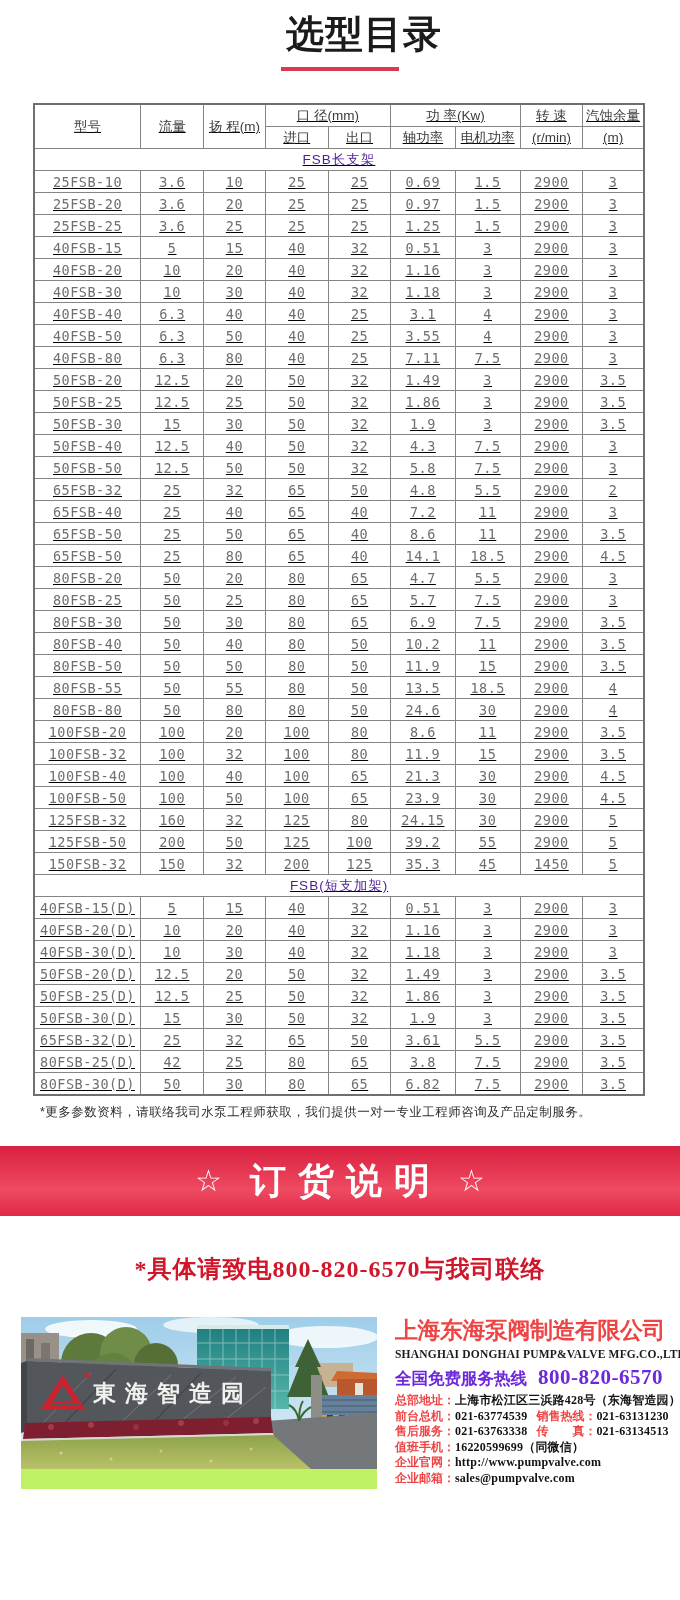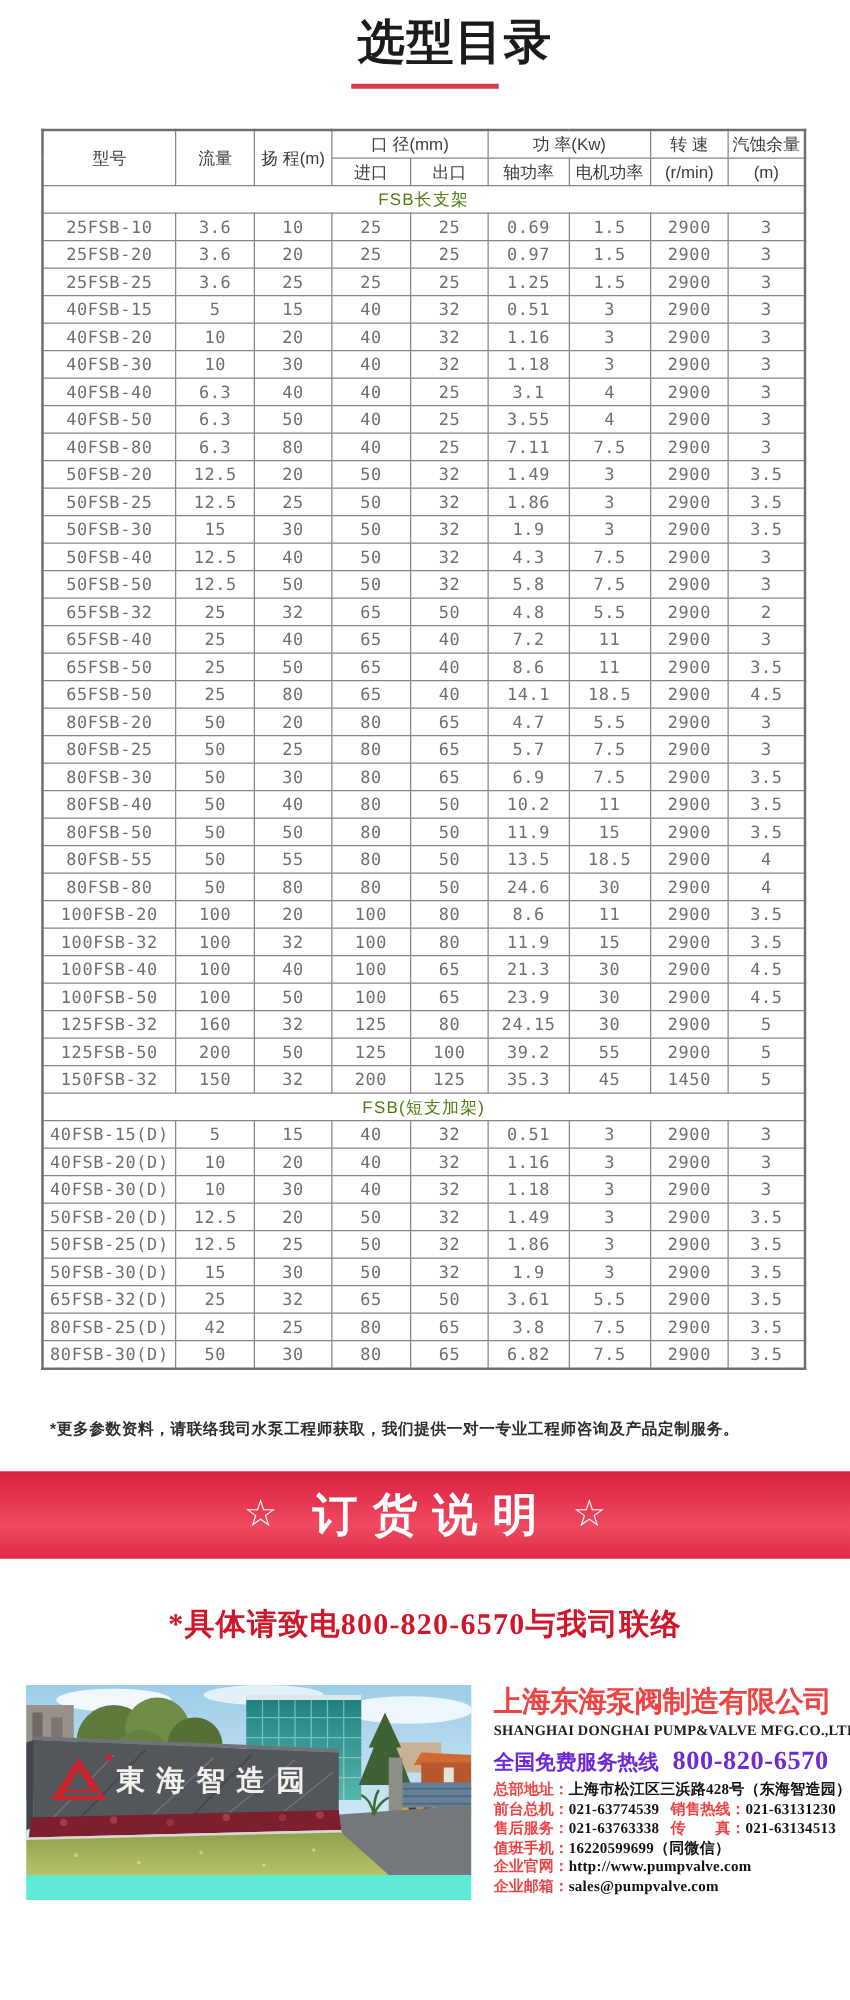--- a/index.html
+++ b/index.html
@@ -8,56 +8,56 @@
     font-family:"Liberation Sans", sans-serif;
   }
   
   .page-title{
     margin:0;padding-top:10px;text-align:center;
     font-size:38px;line-height:48px;font-weight:bold;color:#1b1b1b;letter-spacing:1px;padding-left:48px;
   }
   .title-underline{width:118px;height:4px;margin:9px auto 0;background:#d83a52;}
   
   .table-wrap{margin:32px 0 0 33px;}
-  table.catalog{border-collapse:collapse;table-layout:fixed;width:612px;border:2px solid #6f6f6f;}
+  table.catalog{border-collapse:collapse;table-layout:fixed;width:612px;border:2px solid #6f6f6f;text-decoration:underline;}
   table.catalog th, table.catalog td{
     border:1px solid #858585;text-align:center;vertical-align:middle;
     padding:0;height:21px;overflow:hidden;white-space:nowrap;
   }
   table.catalog thead th{font-weight:normal;color:#3c3c3c;font-size:13.5px;}
   table.catalog tbody td{
     color:#6f6f6f;font-size:13.5px;letter-spacing:0.5px;
     font-family:"DejaVu Sans Mono", monospace;
   }
   table.catalog tbody td.section-cell{
-    font-family:"Liberation Sans", sans-serif;color:#4d7c0f;letter-spacing:1px;
+    font-family:"Liberation Sans", sans-serif;color:#4c1d95;letter-spacing:1px;
   }
   
   .footnote{
-    margin:39px 0 0 40px;font-size:12.5px;font-weight:bold;color:#2e2e2e;letter-spacing:0.5px;
+    margin:8px 0 0 40px;font-size:12.5px;font-weight:normal;color:#2e2e2e;letter-spacing:0.5px;
   }
   
   .order-banner{
     margin-top:25px;width:680px;height:70px;
     background:linear-gradient(180deg,#d92140 0%,#e73a55 40%,#ee4a60 62%,#e02946 100%);
     display:flex;align-items:center;justify-content:center;
   }
   .order-banner .star{color:#ffffff;font-size:30px;margin:0 16px;line-height:70px;}
   .order-banner .banner-title{
     color:#ffffff;font-size:36px;font-weight:bold;letter-spacing:12px;text-indent:12px;line-height:70px;
   }
   
   .slogans{margin-top:32px;text-align:center;}
   .slogan{
     font-family:"Liberation Serif", serif;font-weight:bold;
     color:#d0162a;font-size:24px;line-height:43px;letter-spacing:1px;
   }
   
   .bottom{display:flex;margin-top:26px;padding-left:21px;}
-  .photo-frame{width:356px;height:172px;flex:0 0 auto;background:#5eead4;}
+  .photo-frame{width:356px;height:172px;flex:0 0 auto;background:#bef264;}
   .company{margin-left:18px;width:270px;}
   .company-name{
     font-size:23px;line-height:27px;font-weight:bold;color:#ef4444;letter-spacing:-0.5px;white-space:nowrap;
   }
   .company-name-en{
     margin-top:3px;font-family:"Liberation Serif", serif;font-weight:bold;
     font-size:11.5px;line-height:14px;color:#1c1c1c;letter-spacing:0.2px;white-space:nowrap;
   }
   .hotline{margin-top:4px;white-space:nowrap;font-family:"Liberation Serif", serif;font-weight:bold;color:#6d28d9;}
   .hotline .hotline-label{font-size:16.5px;}

